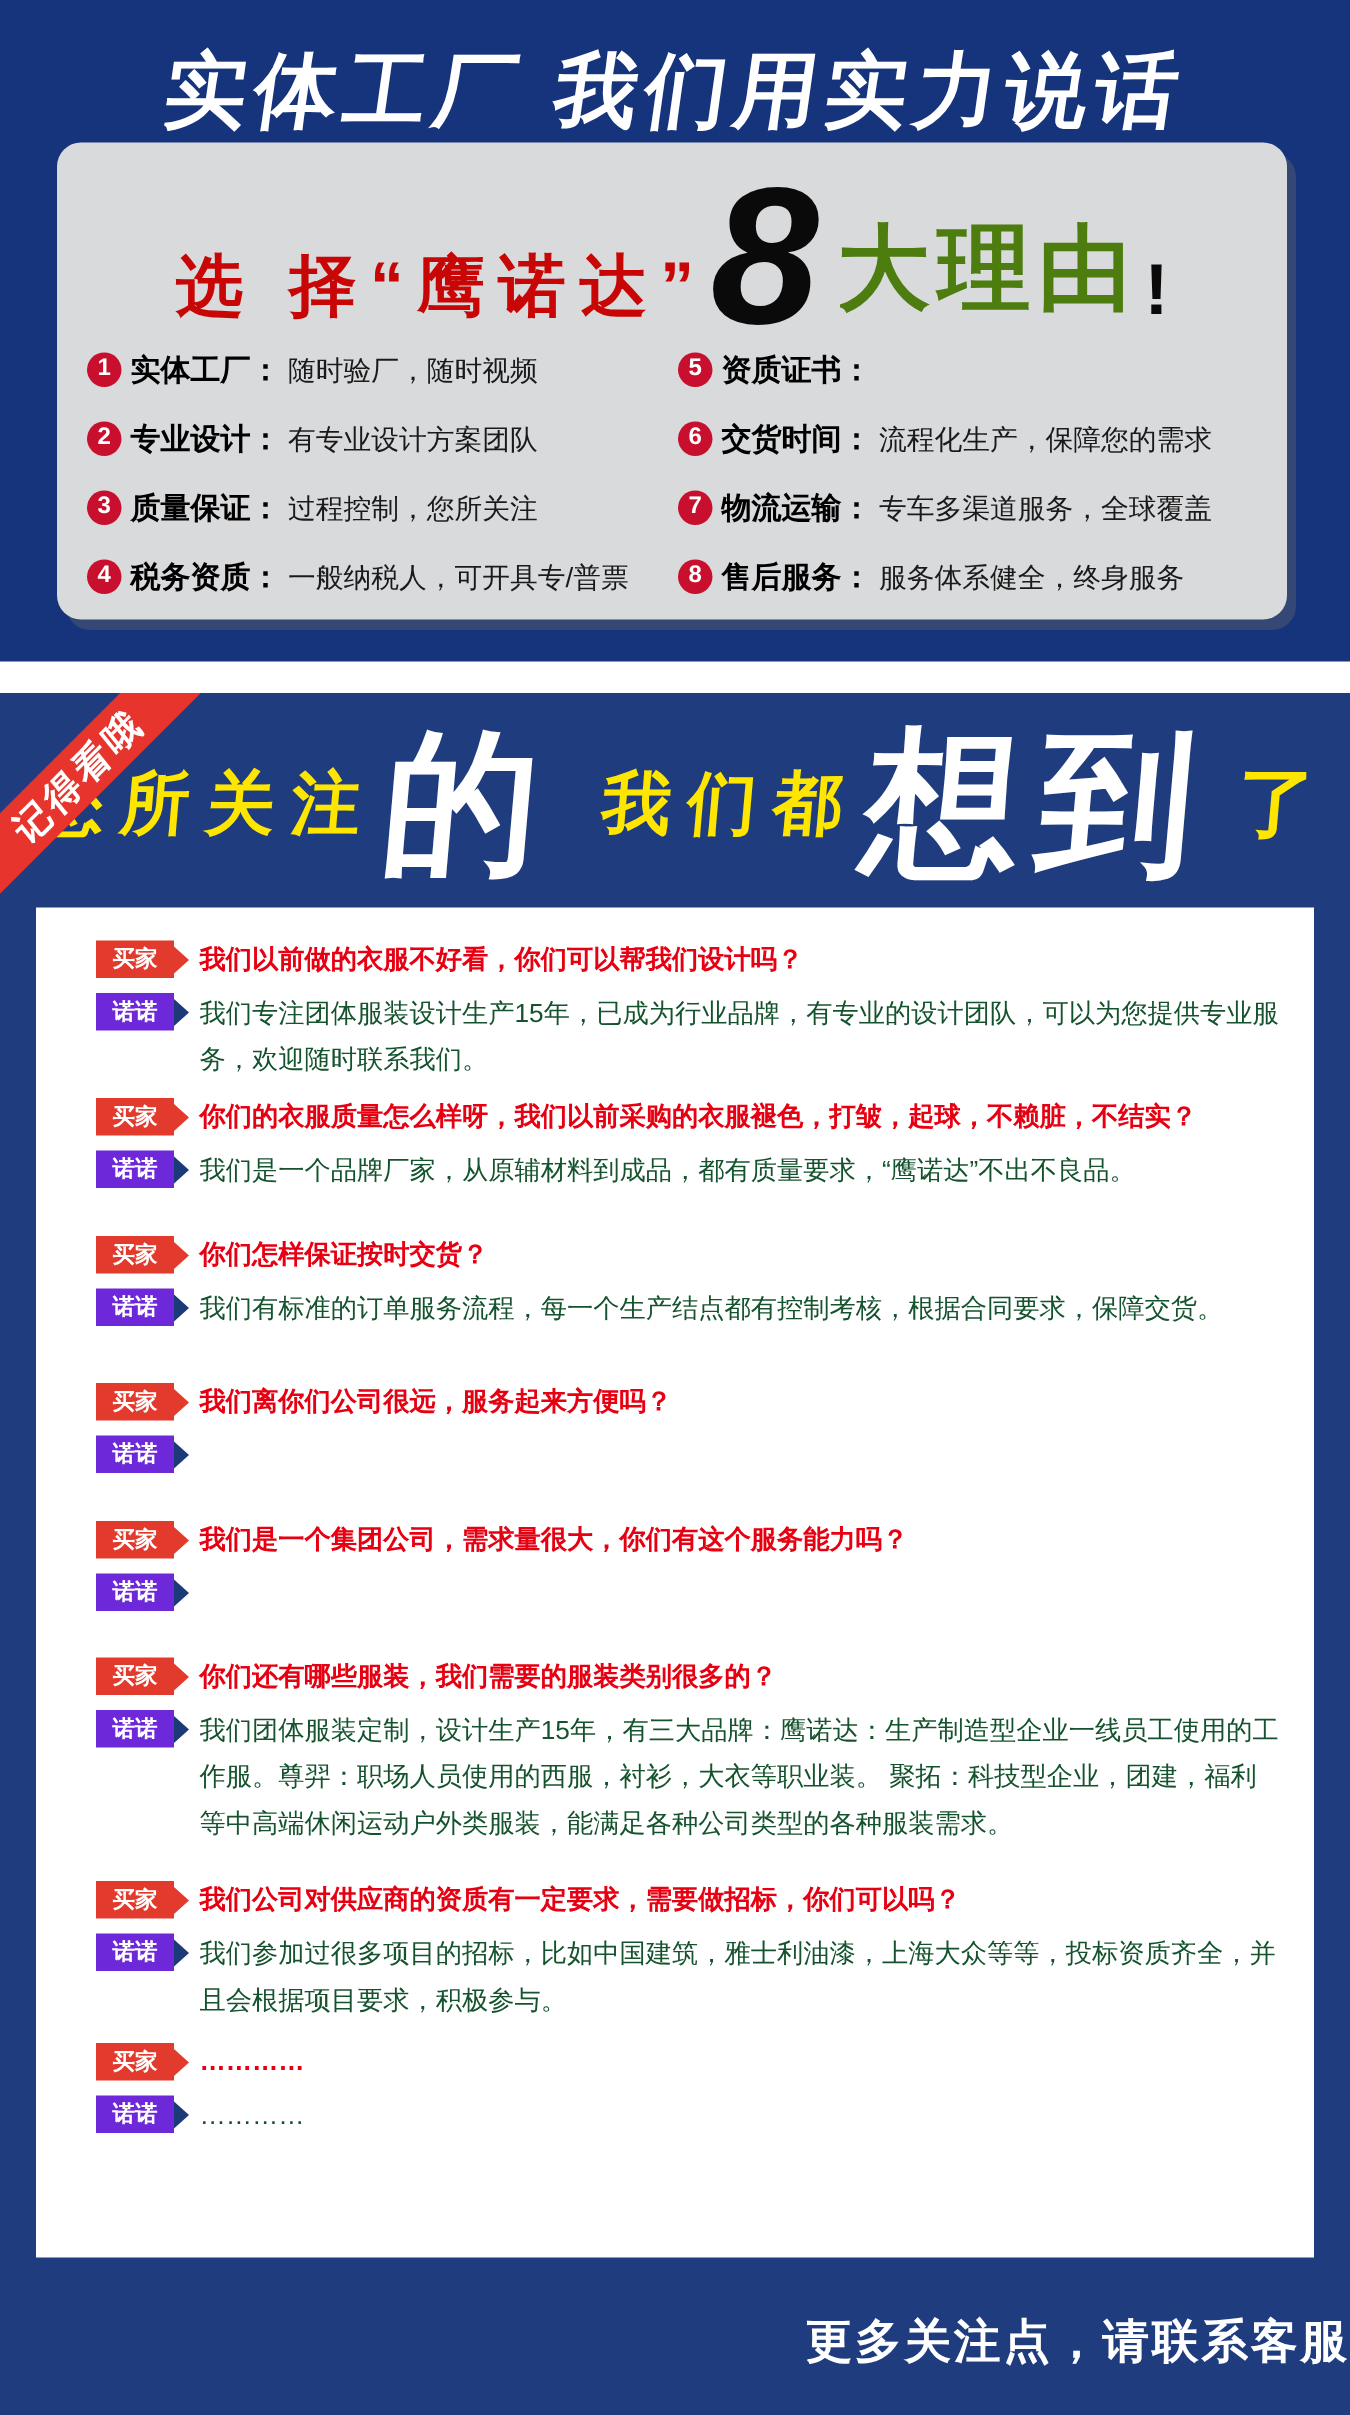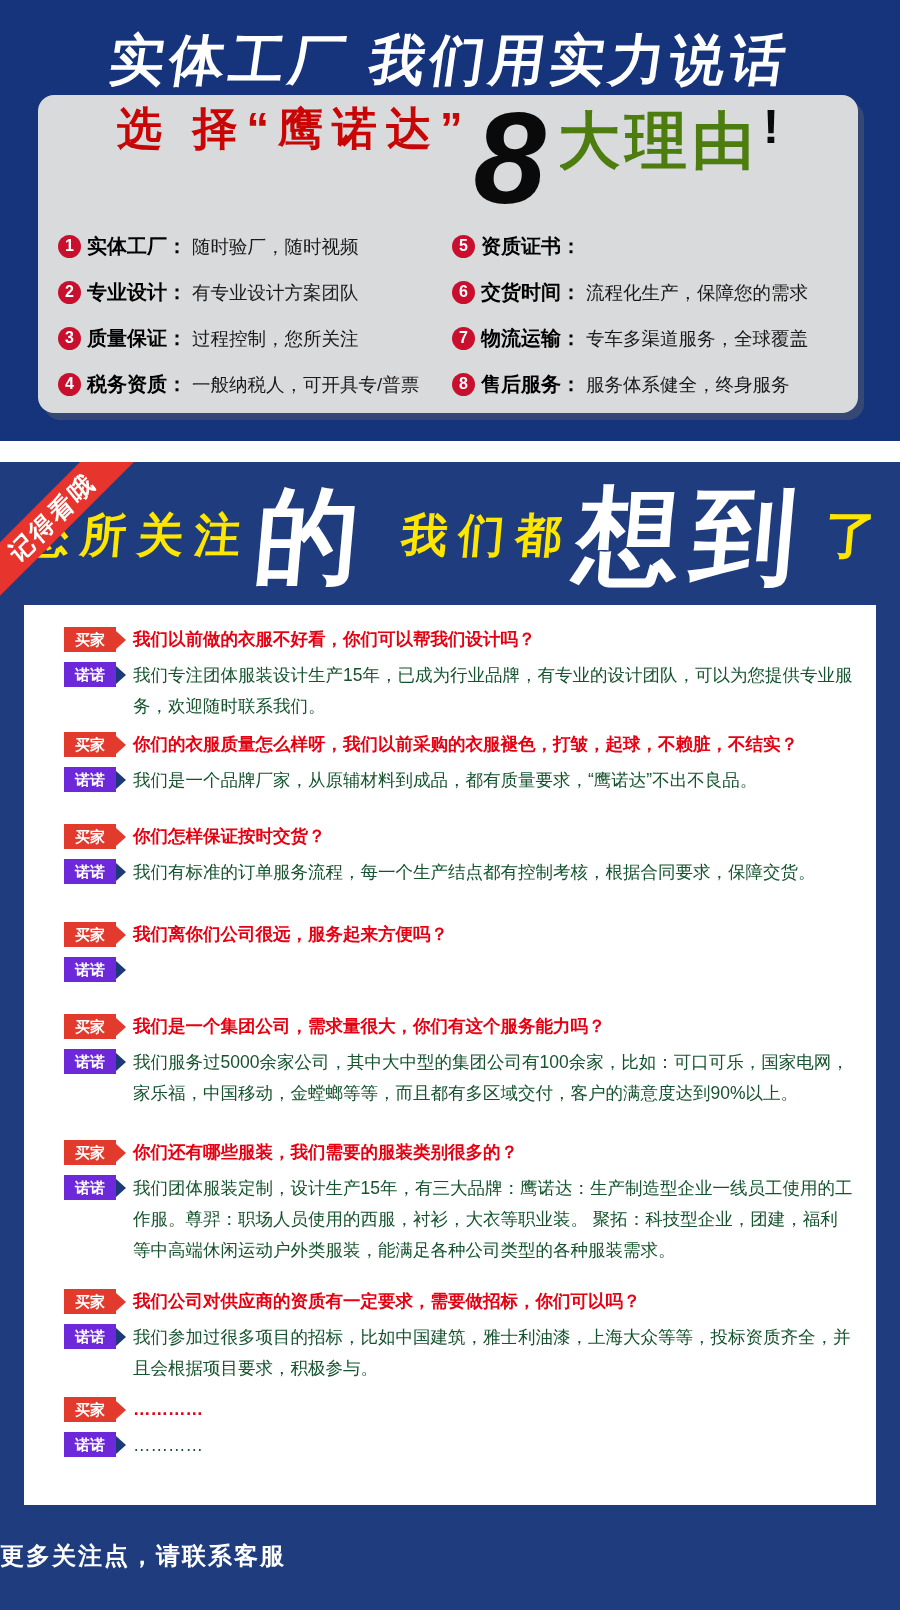--- a/index.html
+++ b/index.html
@@ -6,21 +6,21 @@
   body{width:900px;height:1610px;position:relative;font-family:"Liberation Sans","DejaVu Sans",sans-serif;overflow:hidden;}
 
   
   .banner-top{position:absolute;left:0;top:0;width:900px;height:441px;background:#16347b;}
   .banner-title{margin-top:24px;text-align:center;color:#fff;font-size:55px;font-weight:900;
     letter-spacing:5px;transform:skewX(-8deg);white-space:nowrap;}
 
   
   .reasons-card{position:absolute;left:38px;top:95px;width:820px;height:318px;background:#d9dadc;
     border-radius:16px;box-shadow:6px 7px 0 rgba(90,96,110,.45);}
-  .card-title{display:flex;justify-content:center;align-items:flex-start;height:122px;margin-top:4px;}
+  .card-title{display:flex;justify-content:center;align-items:flex-end;height:122px;margin-top:4px;}
   .t-red{color:#c80606;font-size:45px;font-weight:900;letter-spacing:9px;}
   .t-eight{color:#0a0a0a;font-size:130px;font-weight:900;font-style:italic;line-height:.85;
     margin:0 12px 0 2px;transform:translateY(4px);}
   .t-black{color:#4d7c0f;font-size:62px;font-weight:900;letter-spacing:5px;}
   .t-bang{color:#0a0a0a;font-size:48px;font-weight:900;margin-left:4px;}
   .reasons-grid{display:grid;grid-auto-flow:column;grid-template-rows:repeat(4,46px);
     grid-template-columns:394px auto;padding:2px 6px 0 20px;align-items:center;}
   .reason{display:flex;align-items:center;white-space:nowrap;}
   .num{flex:none;width:23px;height:23px;border-radius:50%;background:#c8102e;color:#fff;
     font-size:16px;font-weight:bold;display:inline-flex;align-items:center;justify-content:center;margin-right:6px;}
@@ -53,22 +53,22 @@
   .q-text{color:#e60012;font-size:17.5px;font-weight:600;line-height:29px;}
   .a-text{color:#14532d;font-size:17.5px;font-weight:500;line-height:31px;width:722px;}
   .qa-pair:nth-of-type(2){margin-top:8px;}
   .qa-pair:nth-of-type(3){margin-top:26px;}
   .qa-pair:nth-of-type(4){margin-top:32px;}
   .qa-pair:nth-of-type(5){margin-top:30px;}
   .qa-pair:nth-of-type(6){margin-top:29px;}
   .qa-pair:nth-of-type(7){margin-top:21px;}
   .qa-pair:nth-of-type(8){margin-top:11px;}
 
-  .footer-note{position:absolute;left:0;top:1078px;width:100%;text-align:left;color:#fff;
-    font-size:24px;font-weight:bold;letter-spacing:2px;}
+  .footer-note{position:absolute;left:0;top:1078px;width:100%;text-align:right;color:#fff;
+    font-size:31px;font-weight:bold;letter-spacing:2px;}
 </style>
 </head>
 <body>
 
 <section class="banner-top">
   <div class="banner-title">实体工厂  我们用实力说话</div>
 
   <div class="reasons-card">
     <div class="card-title">
       <span class="t-red">选 择</span>
@@ -179,21 +179,20 @@
       </div>
     </div>
 
     <div class="qa-pair">
       <div class="qa-row q-row">
         <span class="tag tag-buyer">买家</span>
         <span class="q-text">我们是一个集团公司，需求量很大，你们有这个服务能力吗？</span>
       </div>
       <div class="qa-row">
         <span class="tag tag-seller">诺诺</span>
-        <span class="a-text">我们服务过5000余家公司，其中大中型的集团公司有100余家，比如：可口可乐，国家电网，家乐福，中国移动，金螳螂等等，而且都有多区域交付，客户的满意度达到90%以上。</span>
       </div>
     </div>
 
     <div class="qa-pair">
       <div class="qa-row q-row">
         <span class="tag tag-buyer">买家</span>
         <span class="q-text">你们还有哪些服装，我们需要的服装类别很多的？</span>
       </div>
       <div class="qa-row">
         <span class="tag tag-seller">诺诺</span>

